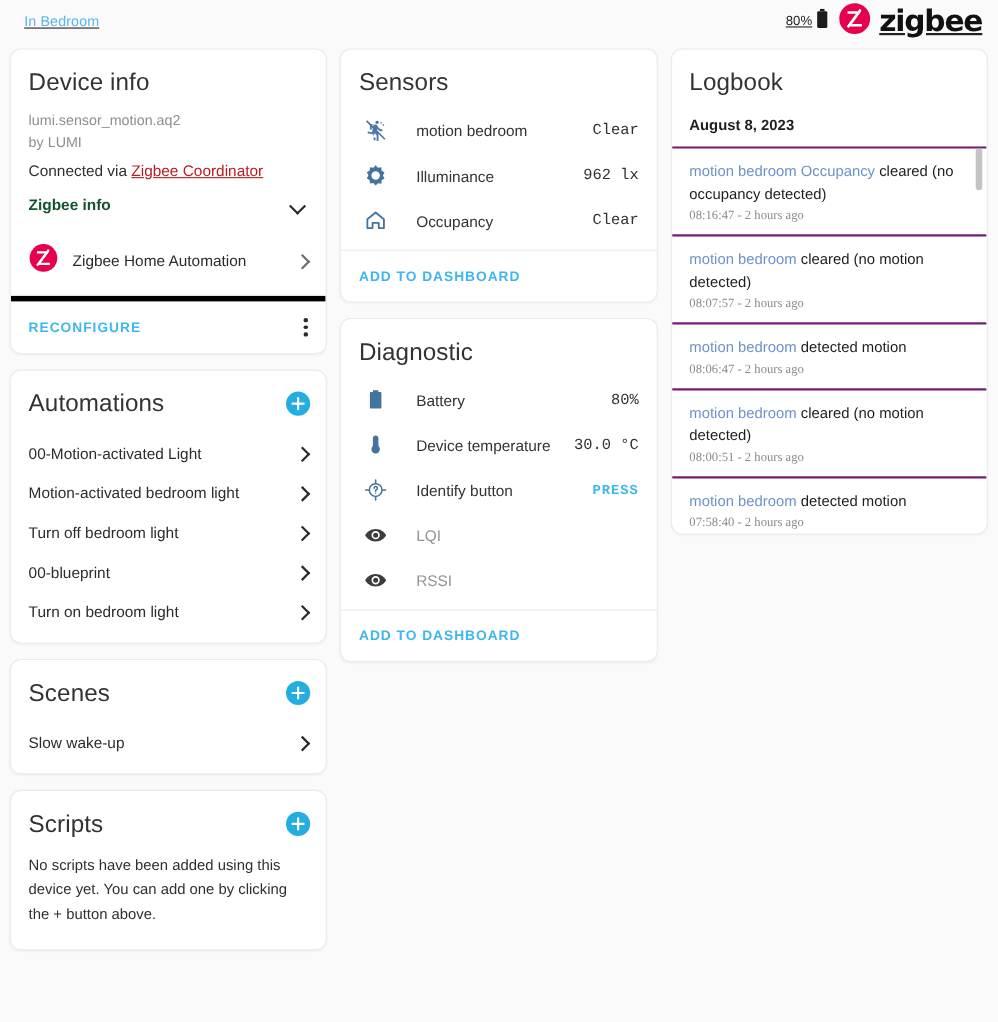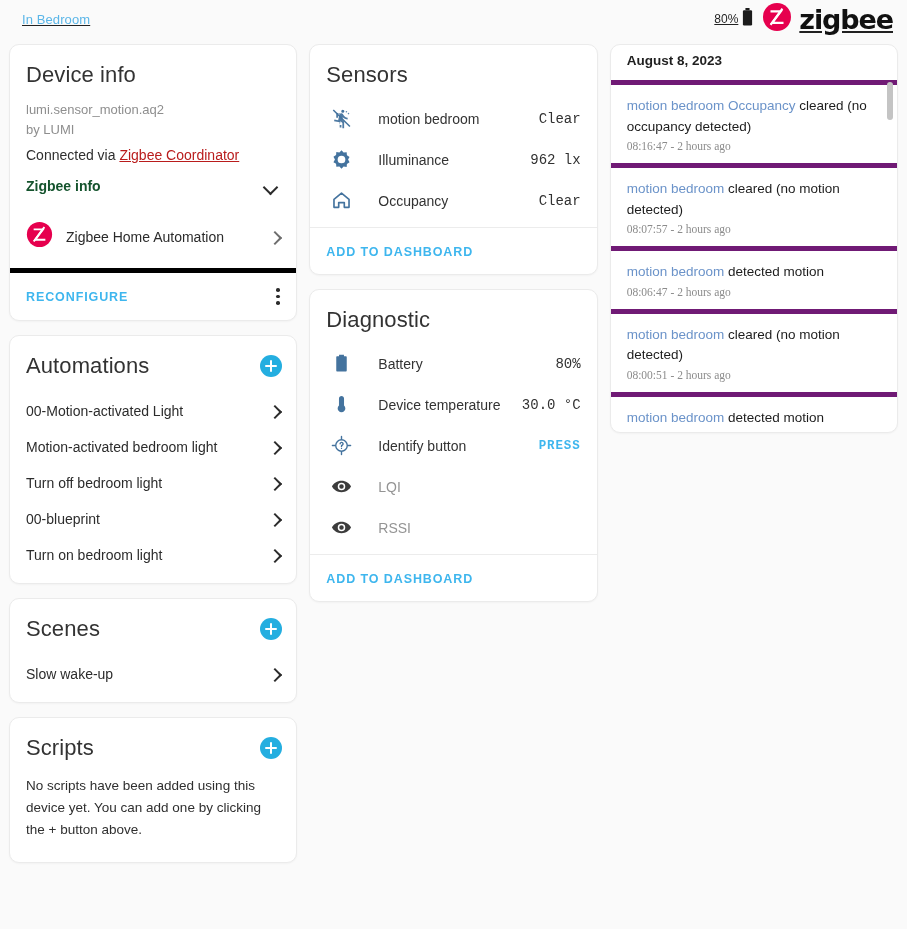--- a/index.html
+++ b/index.html
@@ -278,21 +278,21 @@
     font-weight: 700;
     color: #1f1f1f;
     padding: 8px 16px 12px 16px;
   }
   .logbook-scroll {
     position: relative;
     max-height: 352px;
     overflow: hidden;
   }
   .logbook-entry {
-    border-top: 5px solid #701a75;
+    border-top: 2px solid #701a75;
     padding: 11px 30px 11px 16px;
   }
   .logbook-text {
     font-size: 13.5px;
     color: #1d1d1d;
     line-height: 1.52;
   }
   .logbook-entity { color: #6b93c9; }
   .logbook-time {
     font-size: 11.5px;
@@ -545,20 +545,21 @@
       <div class="card-footer">
         <span class="text-btn">ADD TO DASHBOARD</span>
       </div>
     </div>
 
   </div>
 
   <div class="col">
 
     <div class="card logbook">
+      <div class="card-title">Logbook</div>
       <div class="logbook-date">August 8, 2023</div>
 
       <div class="logbook-scroll">
 
         <div class="logbook-entry">
           <div class="logbook-text"><span class="logbook-entity">motion bedroom Occupancy</span><span> cleared (no occupancy detected)</span></div>
           <div class="logbook-time">08:16:47 - 2 hours ago</div>
         </div>
 
         <div class="logbook-entry">

